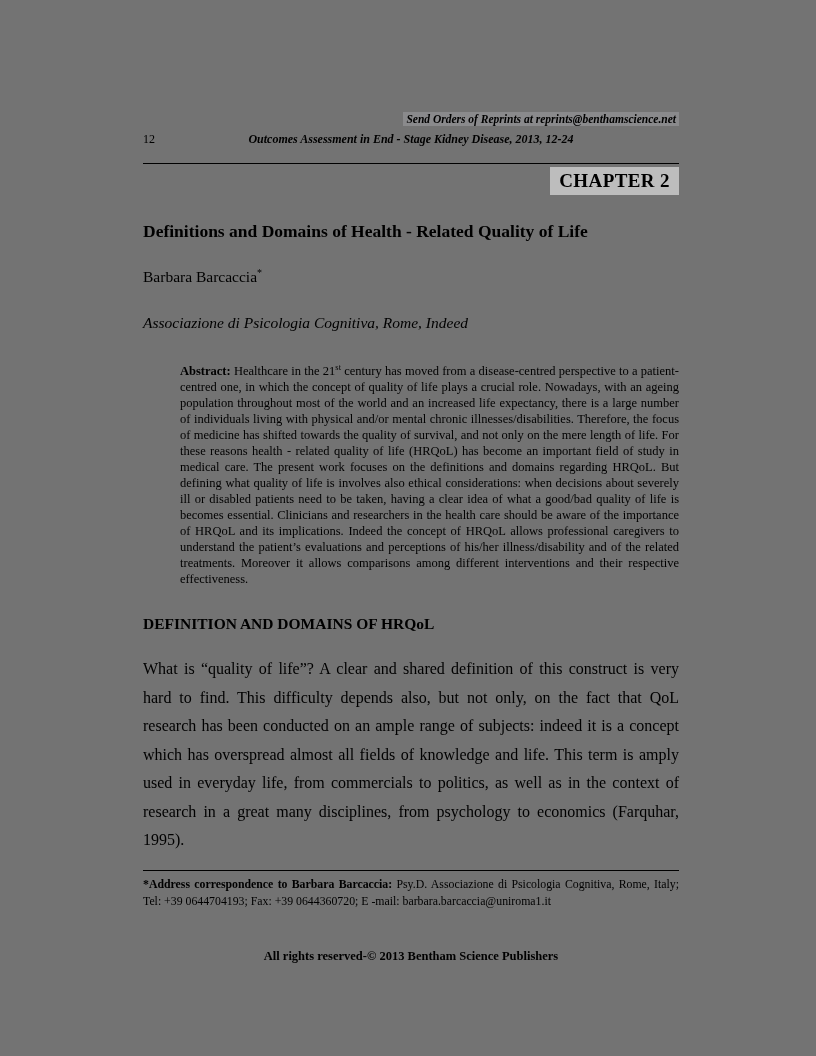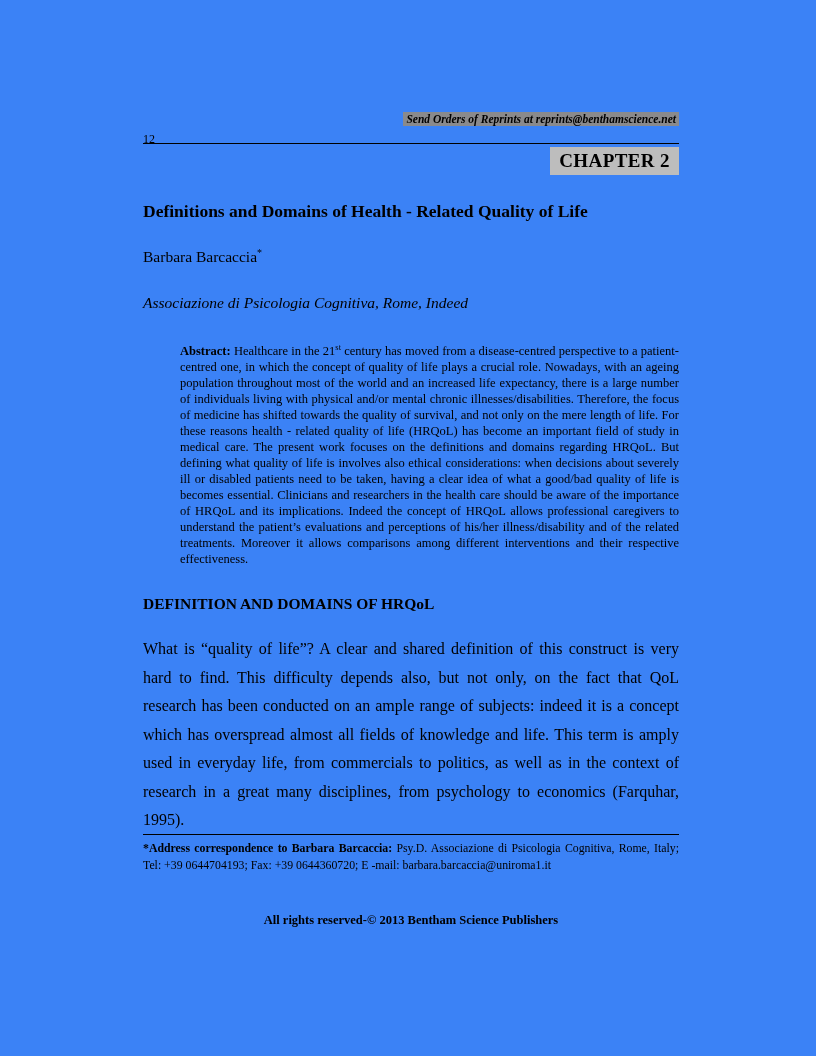--- a/index.html
+++ b/index.html
@@ -4,21 +4,21 @@
 <style>
   html, body {
     margin: 0;
     padding: 0;
     background: #ffffff;
   }
   .page {
     position: relative;
     width: 816px;
     height: 1056px;
-    background: #3b82f6;
+    background: #737373;
     overflow: hidden;
     font-family: "Liberation Serif", "DejaVu Serif", serif;
     color: #000000;
     box-sizing: border-box;
   }
   .content {
     position: absolute;
     left: 143px;
     top: 0;
     width: 536px;
@@ -110,20 +110,21 @@
     font-weight: bold;
     margin: 28px 0 0 0;
   }
   .body-paragraph {
     font-size: 16px;
     line-height: 1.78;
     text-align: justify;
     margin: 22px 0 0 0;
   }
   .footnote {
+    margin-top: 16px;
     border-top: 1px solid #000000;
     padding-top: 5px;
     font-size: 11.8px;
     line-height: 1.38;
     text-align: justify;
   }
   .footer {
     margin-top: 38px;
     text-align: center;
     font-weight: bold;
@@ -136,20 +137,21 @@
 
 <div class="page">
   <div class="content">
 
     <div class="reprint-line">
       <span class="reprint-highlight">Send Orders of Reprints at reprints@benthamscience.net</span>
     </div>
 
     <div class="running-head">
       <span class="page-number">12</span>
+      <span class="running-title">Outcomes Assessment in End - Stage Kidney Disease, 2013, 12-24</span>
     </div>
 
     <div class="chapter-rule"></div>
 
     <div class="chapter-row">
       <span class="chapter-badge">CHAPTER 2</span>
     </div>
 
     <h1 class="title">Definitions and Domains of Health - Related Quality of Life</h1>
 

